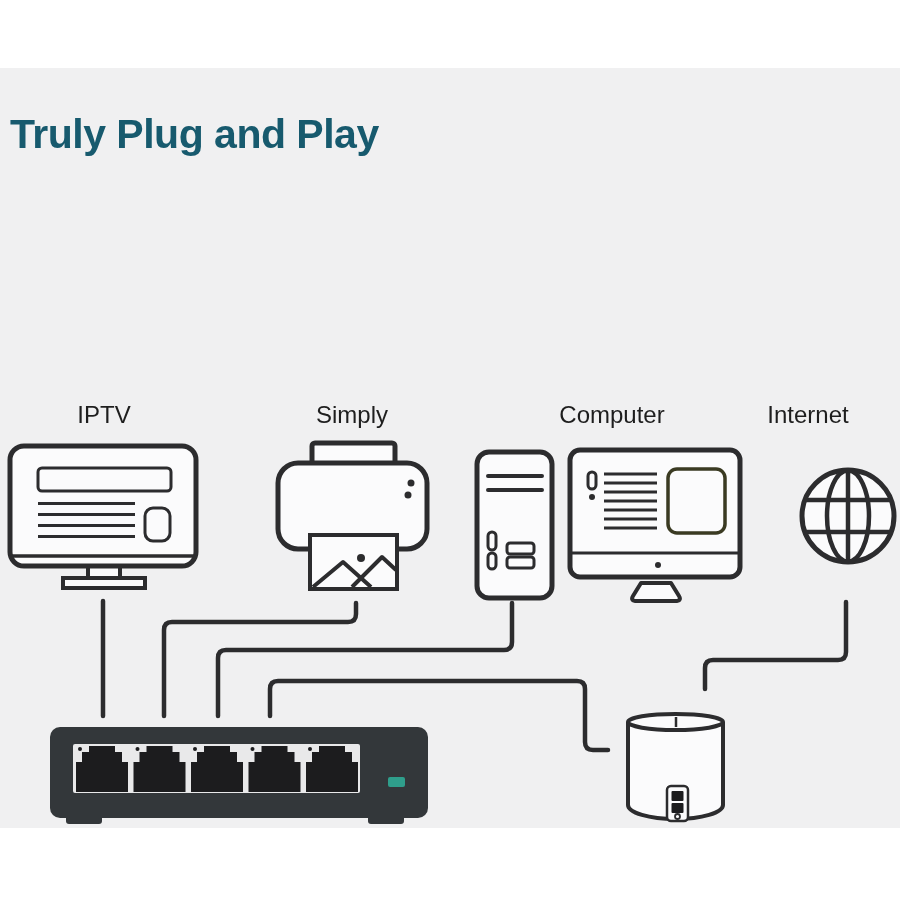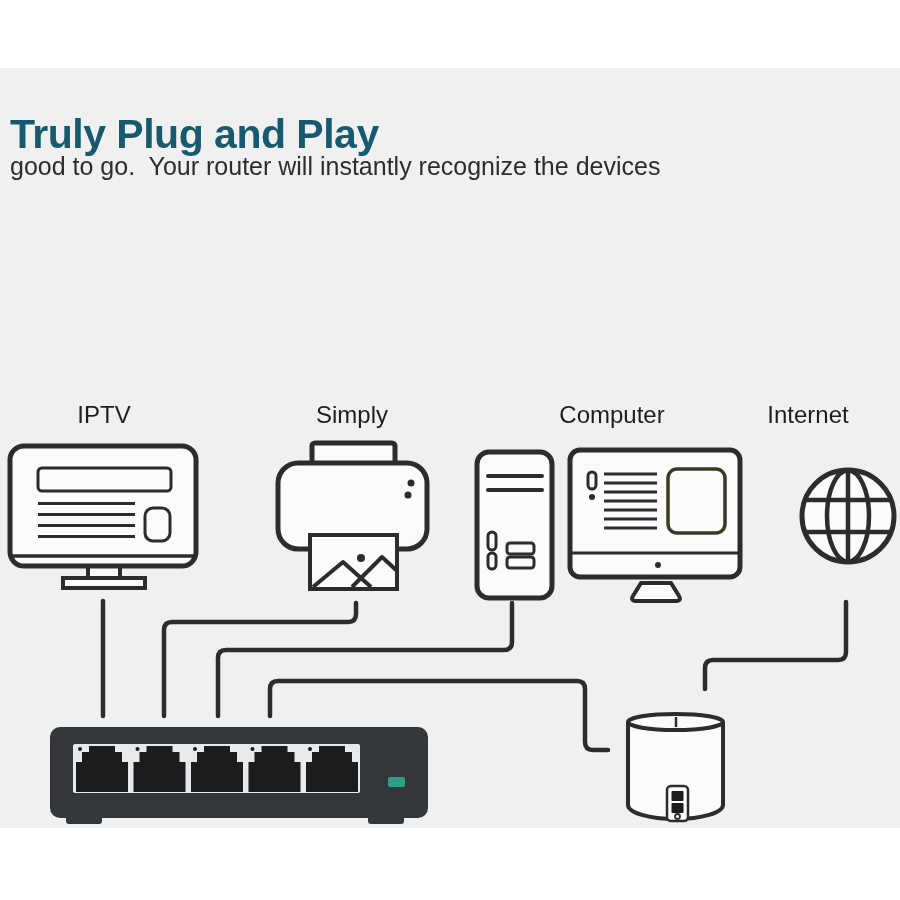--- a/index.html
+++ b/index.html
@@ -28,21 +28,20 @@
   svg.diagram{position:absolute;left:0;top:0}
 </style>
 </head>
 <body>
 
 <div class="band"></div>
 
 <div class="title">Truly Plug and Play</div>
 
 <div class="desc">
-  <div>good to go.  Your router will instantly recognize the devices</div>
 </div>
 
 <div class="device-label" style="left:104px">IPTV</div>
 <div class="device-label" style="left:352px">Simply</div>
 <div class="device-label" style="left:612px">Computer</div>
 <div class="device-label" style="left:808px">Internet</div>
 
 <svg class="diagram" width="900" height="900" viewBox="0 0 900 900">
 
   <g fill="none" stroke="var(--line-ink)" stroke-width="4.5" stroke-linecap="round">

